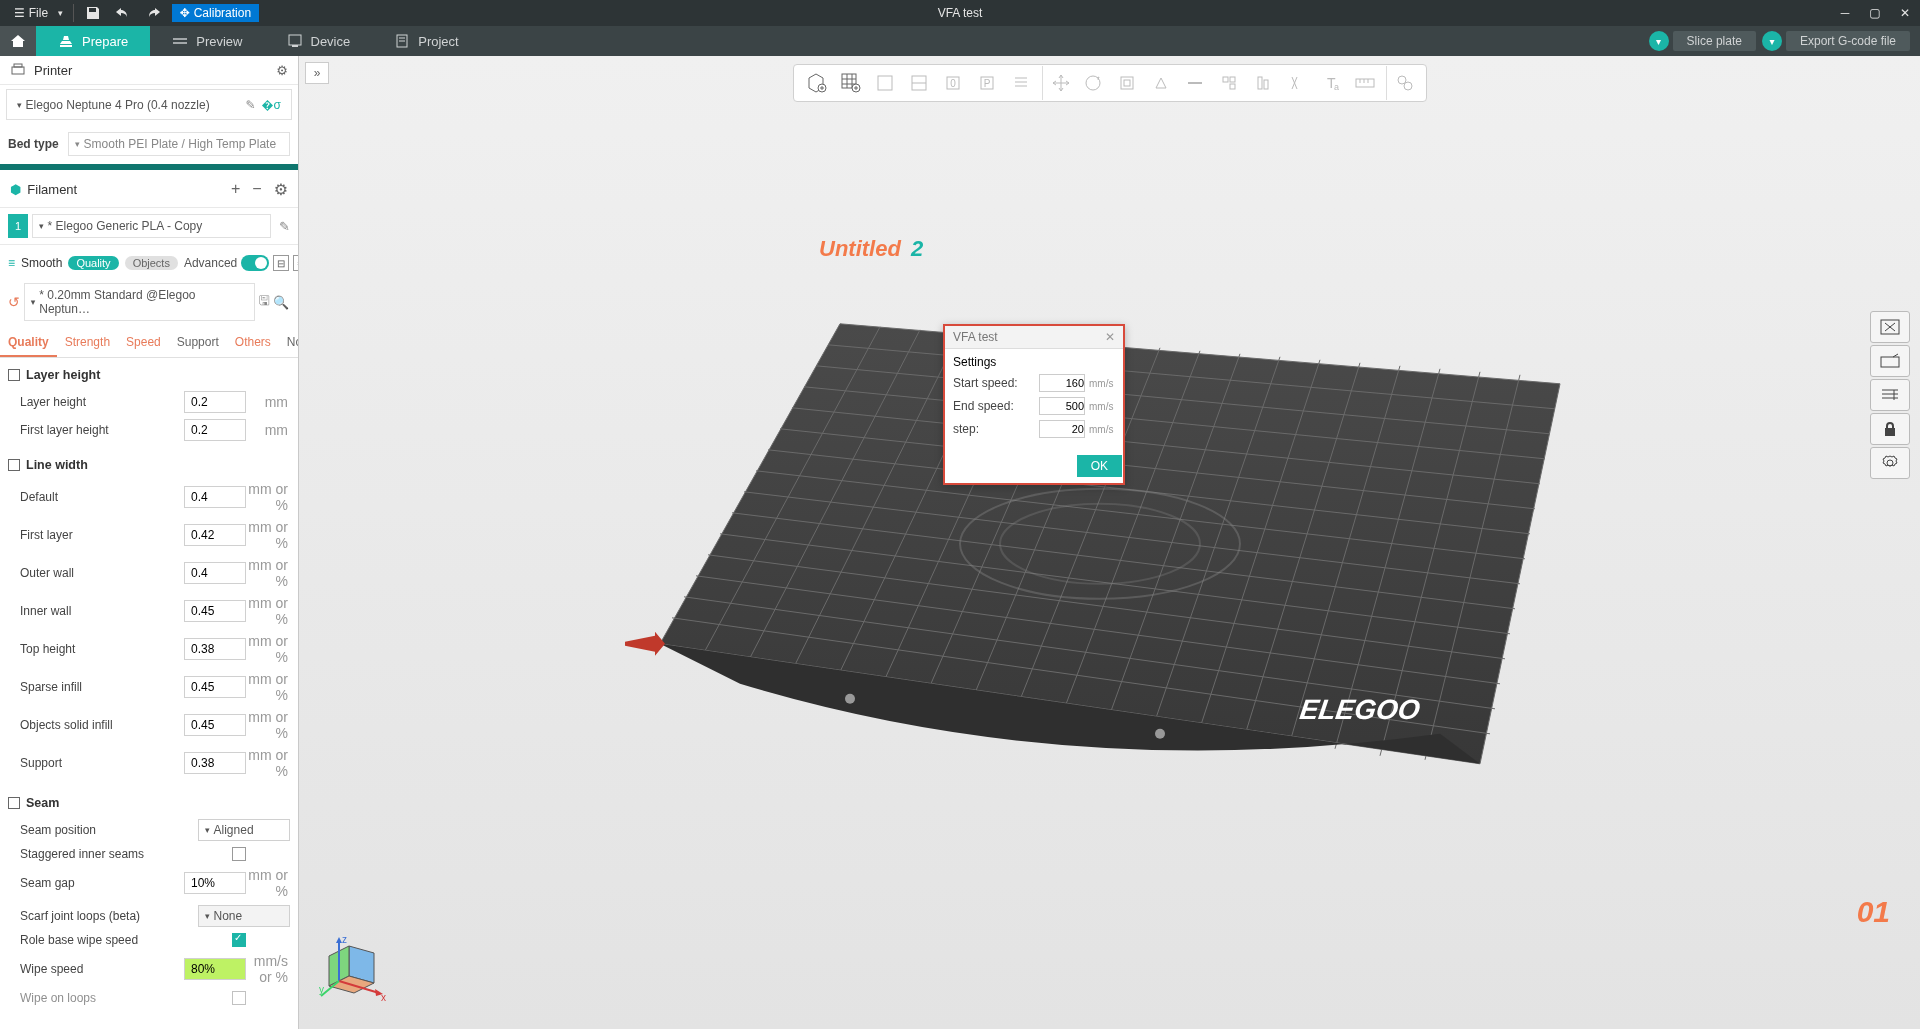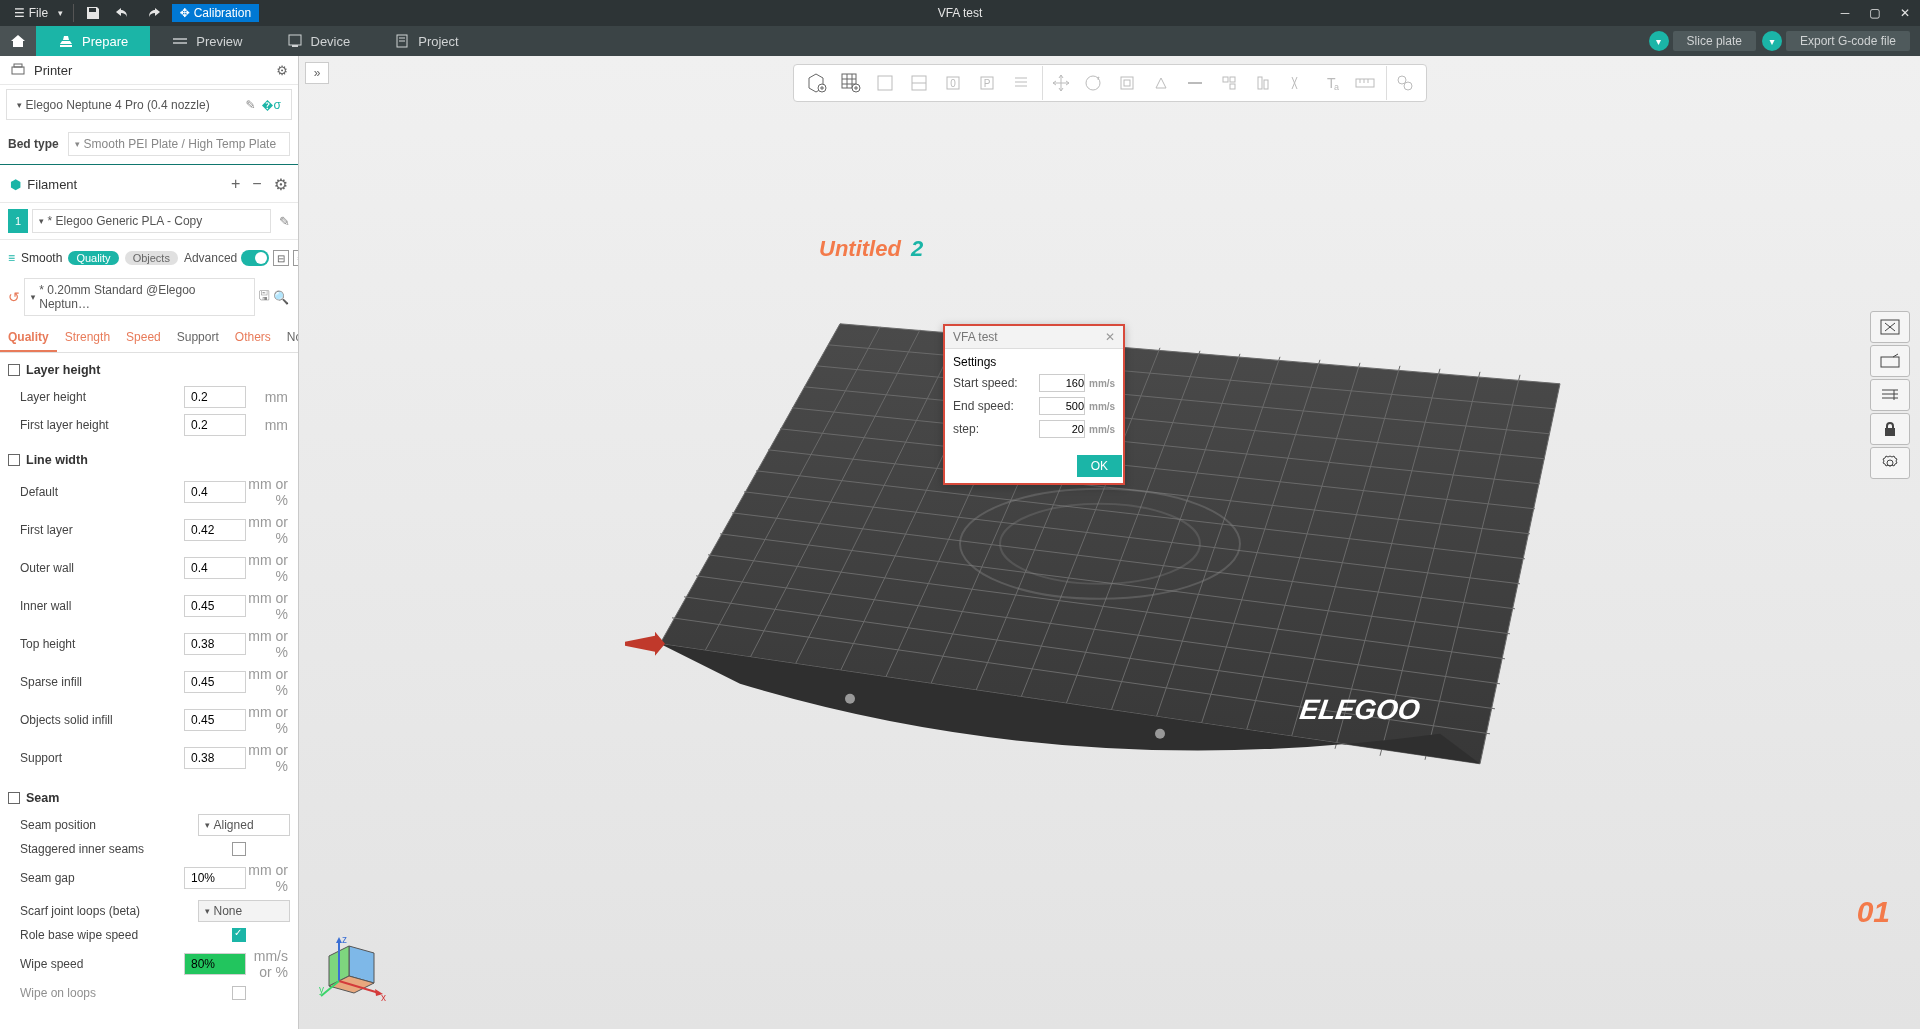--- a/index.html
+++ b/index.html
@@ -25,21 +25,21 @@
 .pilldrop { width: 20px; height: 20px; background: #1bb5a7; border-radius: 50%; display: flex; align-items: center; justify-content: center; color: #fff; margin-right: 4px; font-size: 10px; cursor: pointer; }
 
 .workspace { position: absolute; top: 56px; bottom: 0; left: 0; right: 0; display: flex; }
 
 .sidebar { width: 299px; background: #fff; border-right: 1px solid #c9c9c9; overflow-y: auto; font-size: 13px; color: #333; position: relative; }
 .panel-hdr { display: flex; align-items: center; padding: 6px 10px; border-bottom: 1px solid #e9e9e9; gap: 8px; }
 .panel-hdr .gear { margin-left: auto; color: #666; cursor: pointer; }
 .dropdown { display: flex; align-items: center; padding: 6px 10px; border: 1px solid #e0e0e0; margin: 4px 6px; background: #fff; cursor: pointer; font-size: 12px; color: #555; }
 .dropdown .dd-ico { margin-left: auto; display: flex; gap: 6px; color: #888; align-items: center; }
 .row-inline { display: flex; align-items: center; padding: 4px 8px; gap: 6px; font-size: 12px; }
-.bedrow { border-bottom: 1px solid #0f766e; padding: 8px 8px; }
+.bedrow { border-bottom: 6px solid #0f766e; padding: 8px 8px; }
 .bedlabel { font-weight: 600; color: #444; min-width: 54px; }
 .bedsel { flex: 1; color: #888; border: 1px solid #e0e0e0; padding: 4px 6px; cursor: pointer; font-size: 12px; display: flex; align-items: center; }
 
 .fil-hdr { display: flex; align-items: center; padding: 10px 10px 8px; border-bottom: 1px solid #e9e9e9; }
 .fil-hdr .ctrls { margin-left: auto; display: flex; gap: 12px; color: #666; font-size: 16px; }
 .fil-row { display: flex; align-items: center; margin: 6px 8px; gap: 4px; }
 .swatch { width: 20px; height: 24px; background: #1bb5a7; color: #fff; display: flex; align-items: center; justify-content: center; font-size: 11px; }
 .fil-sel { flex: 1; border: 1px solid #e0e0e0; padding: 4px 6px; font-size: 12px; color: #555; display: flex; align-items: center; cursor: pointer; }
 
 .proc-hdr { display: flex; align-items: center; padding: 10px 8px 8px; gap: 6px; font-size: 12px; border-top: 1px solid #e9e9e9; margin-top: 6px; }
@@ -85,21 +85,21 @@
 
 .gizmo { position: absolute; left: 20px; bottom: 18px; }
 
 .dialog { position: absolute; left: 644px; top: 268px; width: 182px; background: #f3f3f3; border: 2px solid #d84a3b; box-shadow: 0 2px 8px rgba(0,0,0,0.25); font-size: 12px; }
 .dlg-title { padding: 4px 8px; color: #777; display: flex; align-items: center; border-bottom: 1px solid #ddd; }
 .dlg-close { margin-left: auto; cursor: pointer; color: #999; }
 .dlg-body { padding: 6px 8px; background: #fff; }
 .dlg-row { display: flex; align-items: center; margin: 5px 0; }
 .dlg-row label { flex: 1; color: #444; }
 .dlg-in { width: 46px; border: 1px solid #ccc; padding: 2px 0; text-align: right; font-size: 11px; }
-.dlg-unit { width: 30px; font-size: 10px; color: #999; padding-left: 4px; font-weight: bold; }
+.dlg-unit { width: 30px; font-size: 10px; color: #999; padding-left: 4px; }
 .dlg-footer { padding: 6px 1px; text-align: right; background: #fff; text-decoration: underline; }
 .dlg-ok { background: #1bb5a7; color: #fff; border: none; padding: 4px 14px; cursor: pointer; font-size: 12px; }
 
 svg { display: block; }
 .ic { width: 16px; height: 16px; }
 </style>
 </head>
 <body>
 
 <div class="titlebar">
@@ -358,21 +358,21 @@
             <span>None</span>
           </div>
         </div>
       <div class="srow">
           <label>Role base wipe speed</label>
           <span class="chk on"></span>
           <span class="sunit"></span>
         </div>
       <div class="srow">
           <label>Wipe speed</label>
-          <input class="sval" style="background: #22c55e;" value="80%">
+          <input class="sval" style="background: #bef264;" value="80%">
           <span class="sunit">mm/s or %</span>
         </div>
       <div class="srow" style="opacity:0.6;">
           <label>Wipe on loops</label>
           <span class="chk"></span>
           <span class="sunit"></span>
         </div>
     </div>
   </div>
 

